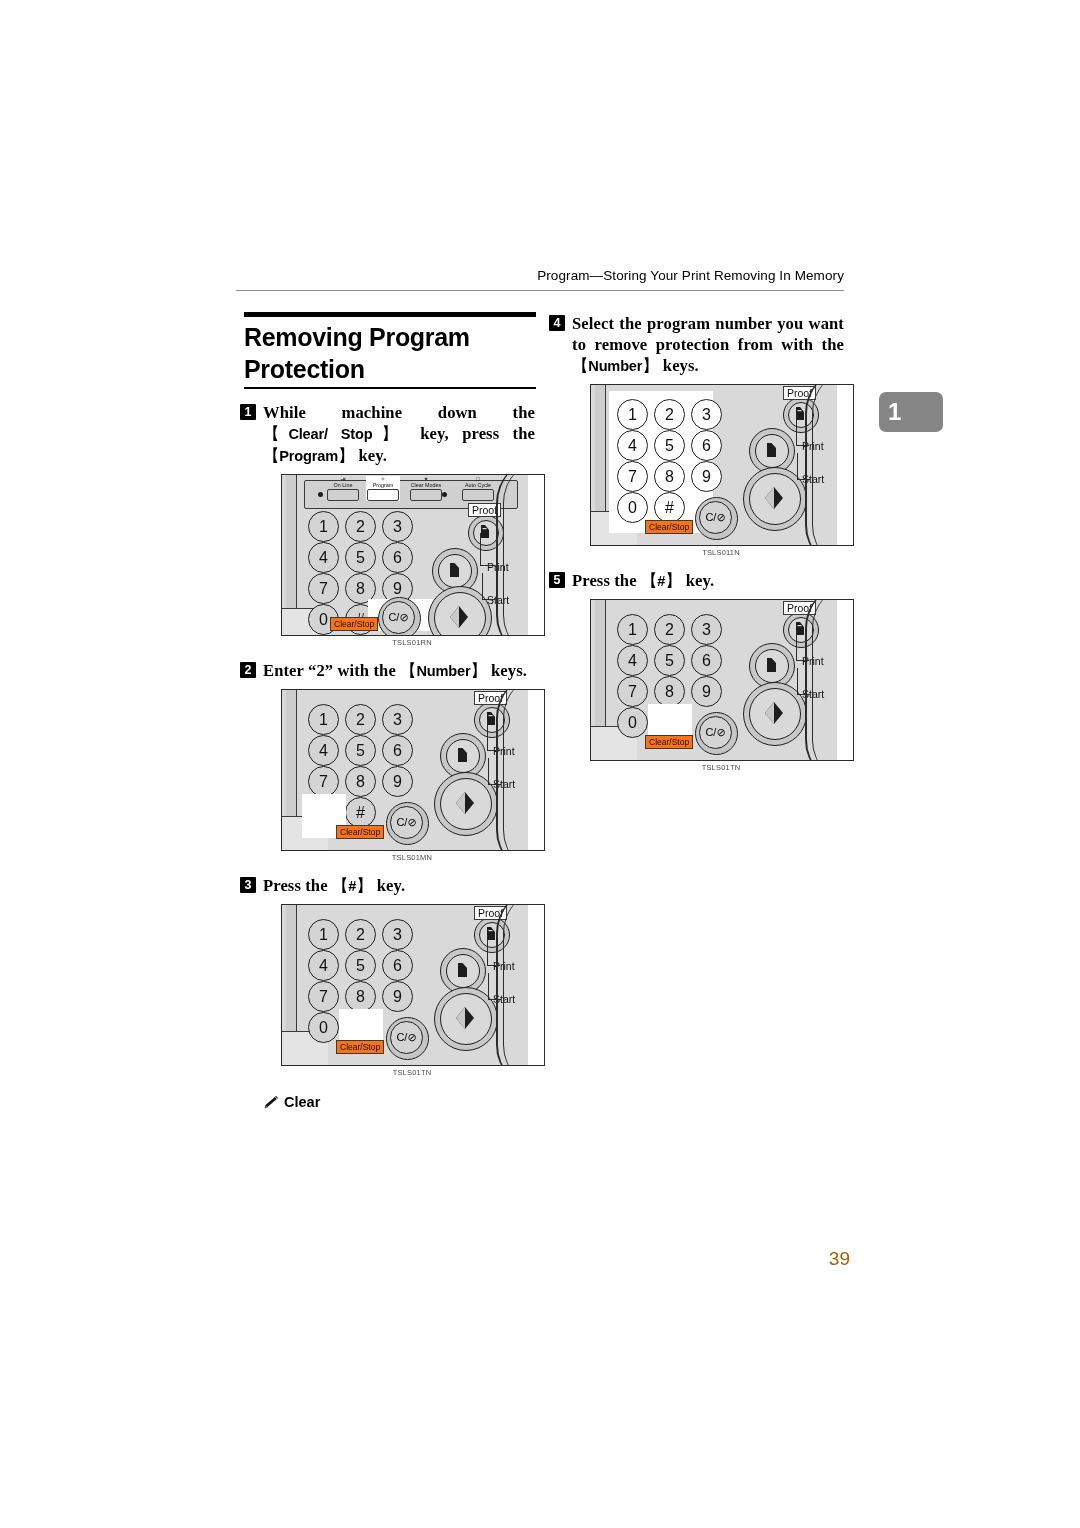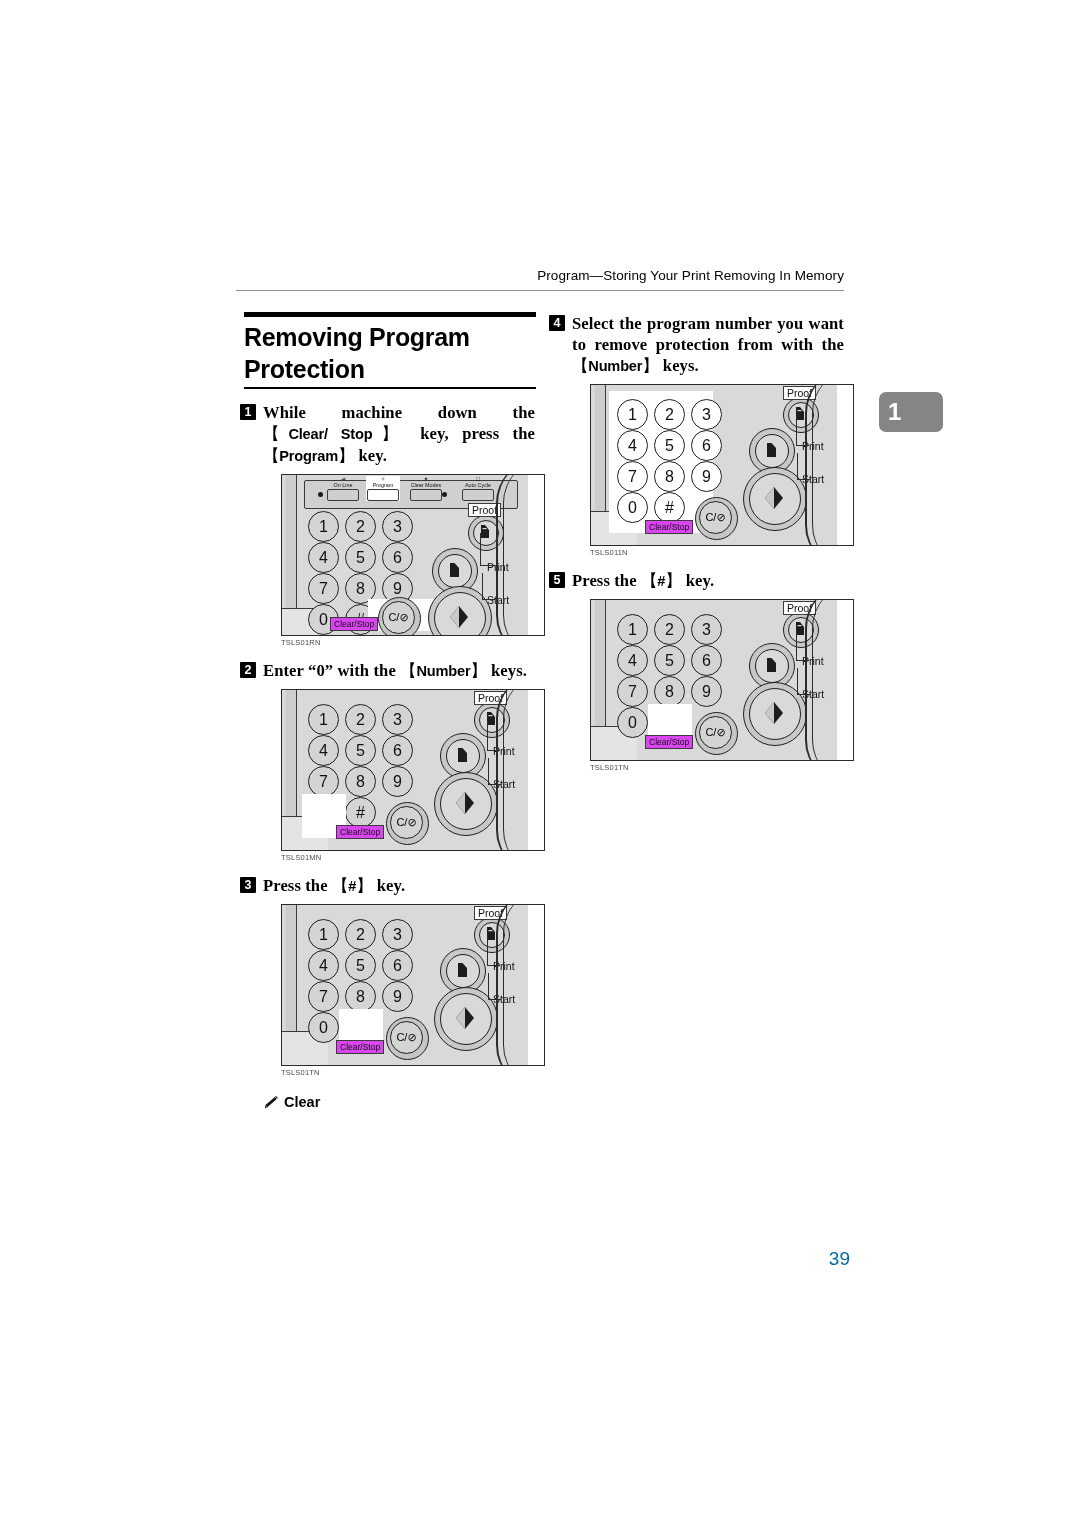--- a/index.html
+++ b/index.html
@@ -119,21 +119,21 @@
     height: 160px;
     background: #d9d9d9;
     border: 1.4px solid #2b2b2b;
     overflow: hidden;
   }
   .fig-code {
     font-family: "Liberation Sans", sans-serif;
     font-size: 7.5px;
     letter-spacing: 0.2px;
     color: #4a4a4a;
-    text-align: left;
+    text-align: center;
     width: 262px;
     margin-top: 2px;
   }
 
   
   .panel-left-edge {
     position: absolute;
     left: 4px; top: 0px;
     width: 10px; height: 133px;
     border-right: 1.4px solid #3a3a3a;
@@ -253,21 +253,21 @@
     width: 41px; height: 41px;
     border-radius: 50%;
     border: 1.4px solid #1f1f1f;
     background: #c6c6c6;
   }
   .cs-label {
     position: absolute;
     font-family: "Liberation Sans", sans-serif;
     font-size: 8.5px;
     padding: 1px 3px;
-    background: #d946ef;
+    background: #f97316;
     border: 1px solid #3a3a3a;
     color: #111;
     white-space: nowrap;
   }
 
   
   .proof-ring {
     position: absolute;
     width: 34px; height: 34px;
     border-radius: 50%;
@@ -374,21 +374,21 @@
 
   
   .page-num {
     position: absolute;
     left: 790px;
     top: 1248px;
     width: 60px;
     text-align: right;
     font-family: "Liberation Sans", sans-serif;
     font-size: 19px;
-    color: #0369a1;
+    color: #a16207;
   }
 </style>
 </head>
 <body>
 
 <div class="running-head">Program—Storing Your Print Removing In Memory</div>
 <div class="head-rule"></div>
 
 <div class="col col-left">
 
@@ -485,21 +485,21 @@
         <div class="panel-right-curve"></div>
         <div class="panel-right-curve2"></div>
       </div>
       <div class="fig-code">TSLS01RN</div>
     </div>
   </div>
 
   <div class="step">
     <div class="step-num">2</div>
     <div class="step-text nj">
-      <span>Enter “0” with the </span><span class="kb"><span class="br">【</span><span>Number</span><span class="br">】</span></span><span> keys.</span>
+      <span>Enter “2” with the </span><span class="kb"><span class="br">【</span><span>Number</span><span class="br">】</span></span><span> keys.</span>
     </div>
 
     <div class="fig">
       <div class="fig-box">
         <div class="panel-left-edge short"></div>
         <div class="panel-bevel" style="top:126px; height:34px;"></div>
 
         <div class="keypad nohdr">
           <div class="key" style="left:0px;   top:0px;">1</div>
           <div class="key" style="left:37px;  top:0px;">2</div>

